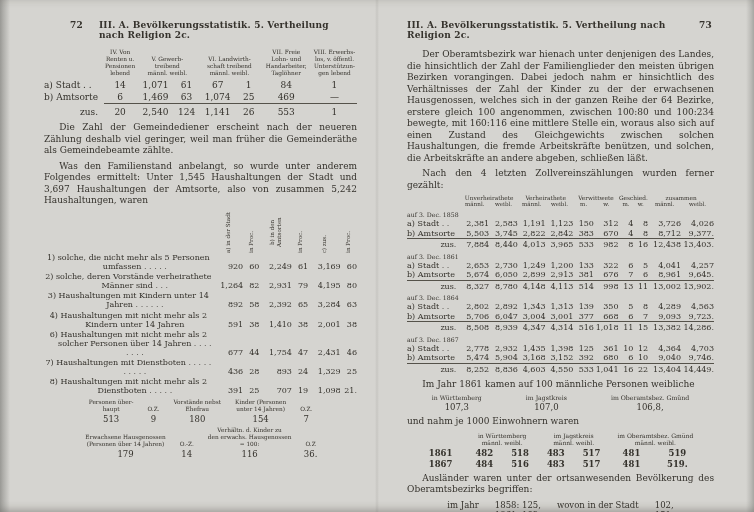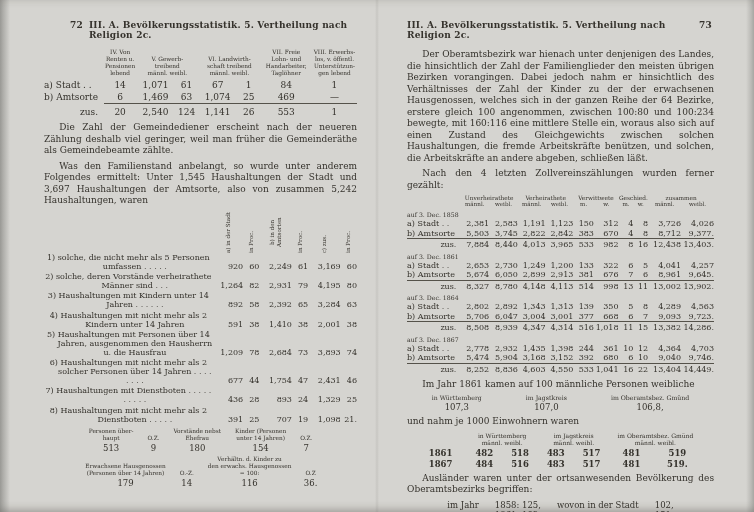--- a/index.html
+++ b/index.html
@@ -17,21 +17,21 @@
   .scan::after { content:""; position:absolute; right:0; top:0; bottom:0; width:8px;
     background:linear-gradient(270deg, rgba(110,110,106,.4), rgba(110,110,106,0)); }
   .gutter { position:absolute; left:375px; top:0; bottom:0; width:4px;
     background:linear-gradient(90deg, rgba(80,78,72,0), rgba(80,78,72,.10), rgba(80,78,72,0)); }
 
   .page { width:377px; height:512px; padding-top:20px; overflow:hidden; }
   .page-left  { padding-left:44px; padding-right:20px; }
   .page-right { padding-left:30px; padding-right:40px; }
 
   .running-head { display:flex; font-size:9px; letter-spacing:.2px; margin-bottom:9px; font-weight:bold; }
-  .page-left  .running-head { gap:6px; padding-left:26px; }
+  .page-left  .running-head { gap:16px; padding-left:26px; }
   .page-right .running-head { gap:16px; justify-content:flex-end; padding-right:2px; }
 
   .para { font-size:9px; line-height:1.28; text-align:justify; text-indent:1.7em; margin:4px 0; }
   .noindent { text-indent:0; }
 
   table { border-collapse:collapse; }
   td, th { font-weight:normal; vertical-align:bottom; }
 
   
   .occ-table { width:100%; margin:2px 0 4px 0; }
@@ -241,30 +241,20 @@
             <td class="hl">4) Haushaltungen mit nicht mehr als 2 Kindern unter 14 Jahren</td>
 
           <td>591</td>
             <td>38</td>
             <td>1,410</td>
             <td>38</td>
             <td>2,001</td>
             <td>38</td>
           </tr>
 
-          <tr>
-            <td class="hl">5) Haushaltungen mit Personen über 14 Jahren, ausgenommen den Hausherrn u. die Hausfrau</td>
-
-          <td>1,209</td>
-            <td>78</td>
-            <td>2,684</td>
-            <td>73</td>
-            <td>3,893</td>
-            <td>74</td>
-          </tr>
 
           <tr>
             <td class="hl">6) Haushaltungen mit nicht mehr als 2 solcher Personen über 14 Jahren . . . . . . . .</td>
 
           <td>677</td>
             <td>44</td>
             <td>1,754</td>
             <td>47</td>
             <td>2,431</td>
             <td>46</td>
@@ -533,21 +523,21 @@
           <tr class="cen-date">
             <td colspan="11">auf 3. Dec. 1867</td>
           </tr>
           <tr>
             <td class="rl">a) Stadt . .</td>
 
           <td>2,778</td>
             <td>2,932</td>
             <td>1,435</td>
             <td>1,398</td>
-            <td>244</td>
+            <td>125</td>
             <td>361</td>
             <td>10</td>
             <td>12</td>
             <td>4,364</td>
             <td>4,703</td>
           </tr>
           <tr>
             <td class="rl">b) Amtsorte</td>
 
           <td>5,474</td>

